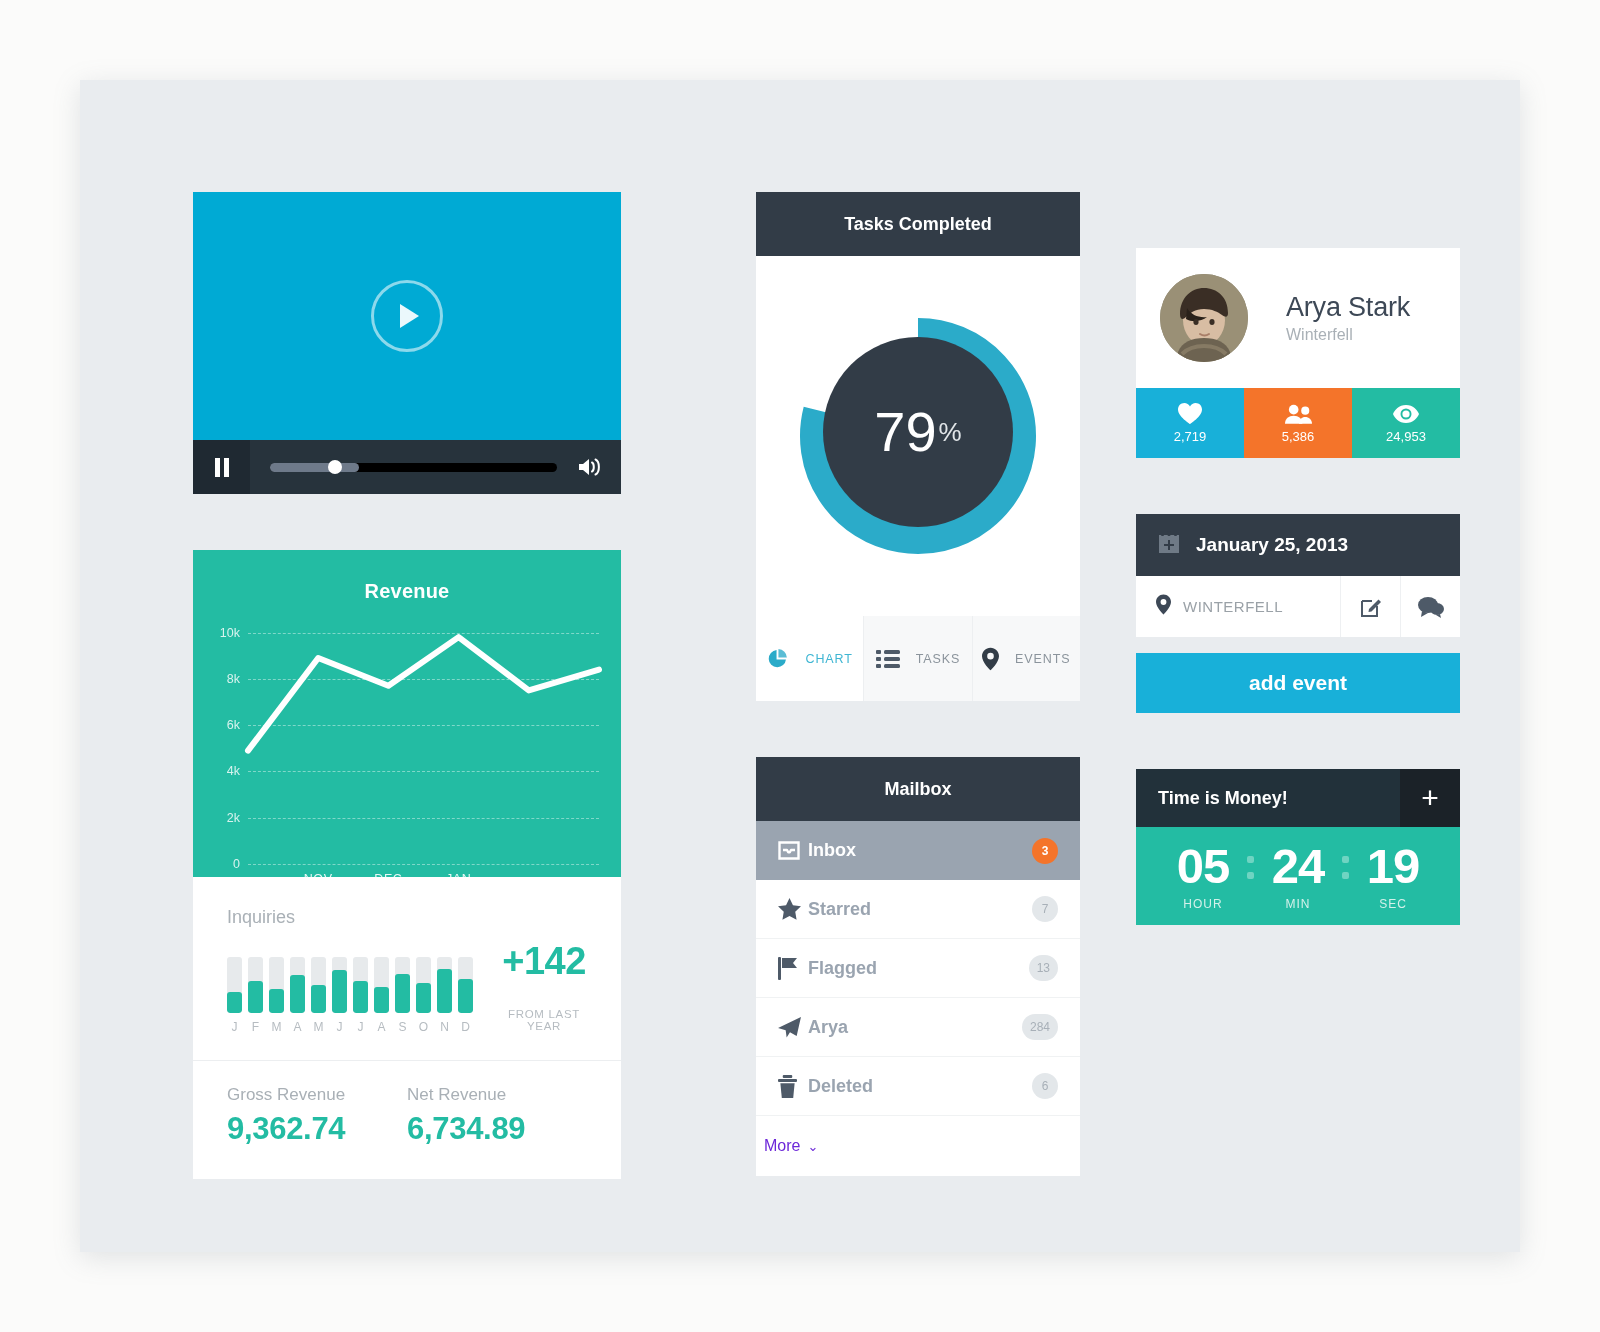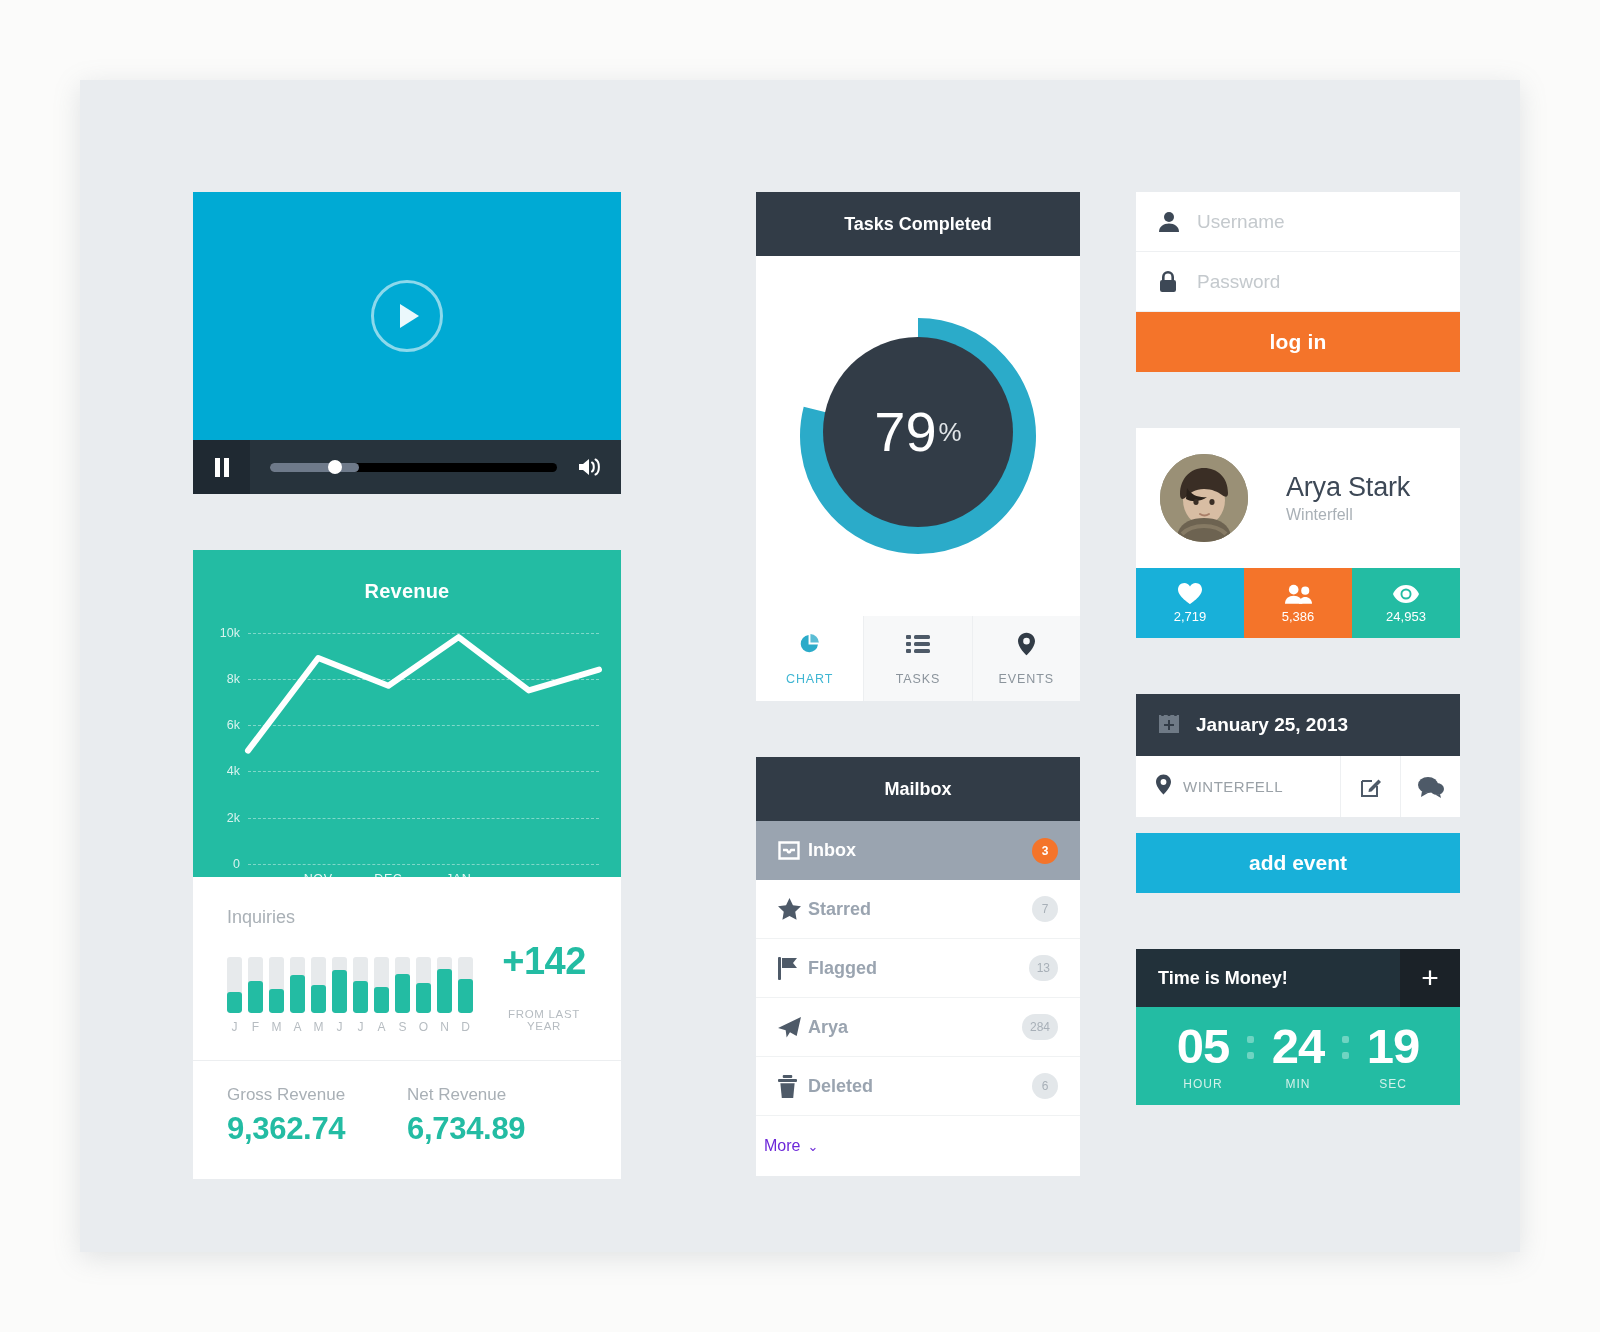--- a/index.html
+++ b/index.html
@@ -112,21 +112,21 @@
   #donut { position:absolute; left: 50%; top: 180px; transform: translate(-50%,-50%); }
   #donut-center {
     position:absolute; left:50%; top: 176px; transform: translate(-50%,-50%);
     width: 190px; height: 190px; border-radius: 50%; background:#323c47;
     display:flex; align-items:center; justify-content:center;
   }
   #donut-pct { color:#fff; font-size: 56px; font-weight: 300; line-height:1; }
   #donut-sym { color:#e2e6e9; font-size: 26px; font-weight: 300; vertical-align: super; margin-left: 2px;}
 
   #tasks-tabs { display:flex; height: 85px; background:#fff; }
-  .tab { flex:1; display:flex; flex-direction:column; align-items:center; justify-content:center; gap:16px;text-align:right; }
+  .tab { flex:1; display:flex; flex-direction:row; align-items:center; justify-content:center; gap:16px;text-align:right; }
   .tab.inactive { background:#f7f8f9; border-left:1px solid #edeff1; }
   .tab-label { font-size: 12.5px; letter-spacing: .9px; color:#8b949c; }
   .tab.active .tab-label { color:#3fb6d3; }
   .tab-icon { height: 24px; display:flex; align-items:center; }
 
   #mailbox-card { margin-top: 56px; width: 324px; }
   .mail-row {
     display:flex; align-items:center; height: 59px;
     padding: 0 22px; border-bottom: 1px solid #f0f2f3; background:#fff;
   }
@@ -473,41 +473,20 @@
         </div>
       <div id="mail-more">
         <span>More</span>
         <span style="margin-left:7px;font-size:13px;">⌄</span>
       </div>
     </div>
   </div>
 
   <div class="col" id="col3">
 
-    <div class="card" id="login-card">
-      <div class="field">
-        <span class="field-icon">
-          <svg width="22" height="22" viewBox="0 0 22 22" fill="#3d4856">
-            <circle cx="11" cy="6" r="5"></circle>
-            <path d="M1 21c0-5.5 4.5-8.5 10-8.5S21 15.5 21 21z"></path>
-          </svg>
-        </span>
-        <input class="field-input" type="text" value="" placeholder="Username" style="">
-      </div>
-      <div class="field">
-        <span class="field-icon">
-          <svg width="20" height="23" viewBox="0 0 20 23" fill="#3d4856">
-            <path d="M4 10V7a6 6 0 0 1 12 0v3h-2.6V7a3.4 3.4 0 1 0-6.8 0v3z"></path>
-            <rect x="2" y="10" width="16" height="12" rx="2.2"></rect>
-          </svg>
-        </span>
-        <input class="field-input" type="password" value="" placeholder="Password" style="">
-      </div>
-      <button id="login-button">log in</button>
-    </div>
 
     <div class="card" id="profile-card">
       <div id="profile-top">
         <div id="avatar">
           <svg width="88" height="88" viewBox="0 0 88 88">
             <rect width="88" height="88" fill="#9a9076"></rect>
             <ellipse cx="44" cy="46" rx="21" ry="25" fill="#d8bda3"></ellipse>
             <path d="M20 40c0-16 11-26 24-26s24 9 24 25c0 5-3 4-6 2-4-3-10-6-18-6-9 0-14 4-18 8-3 3-6 3-6-3z" fill="#3a2e25"></path>
             <path d="M27 34c4 7 12 10 20 9-5 4-14 6-21 2z" fill="#2a211a"></path>
             <ellipse cx="36" cy="48" rx="2.6" ry="3" fill="#3a2e25"></ellipse>

